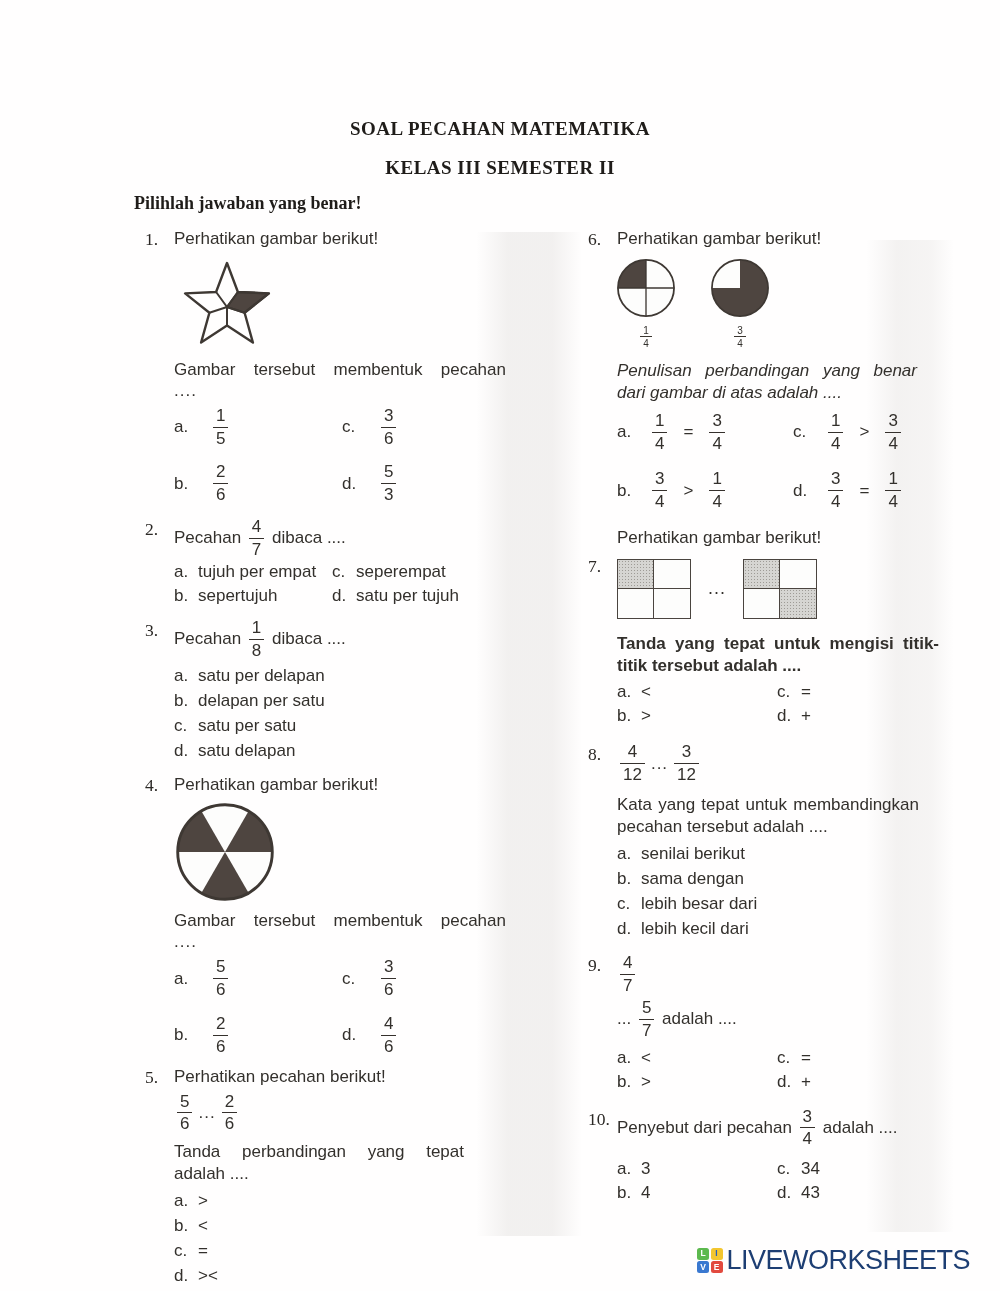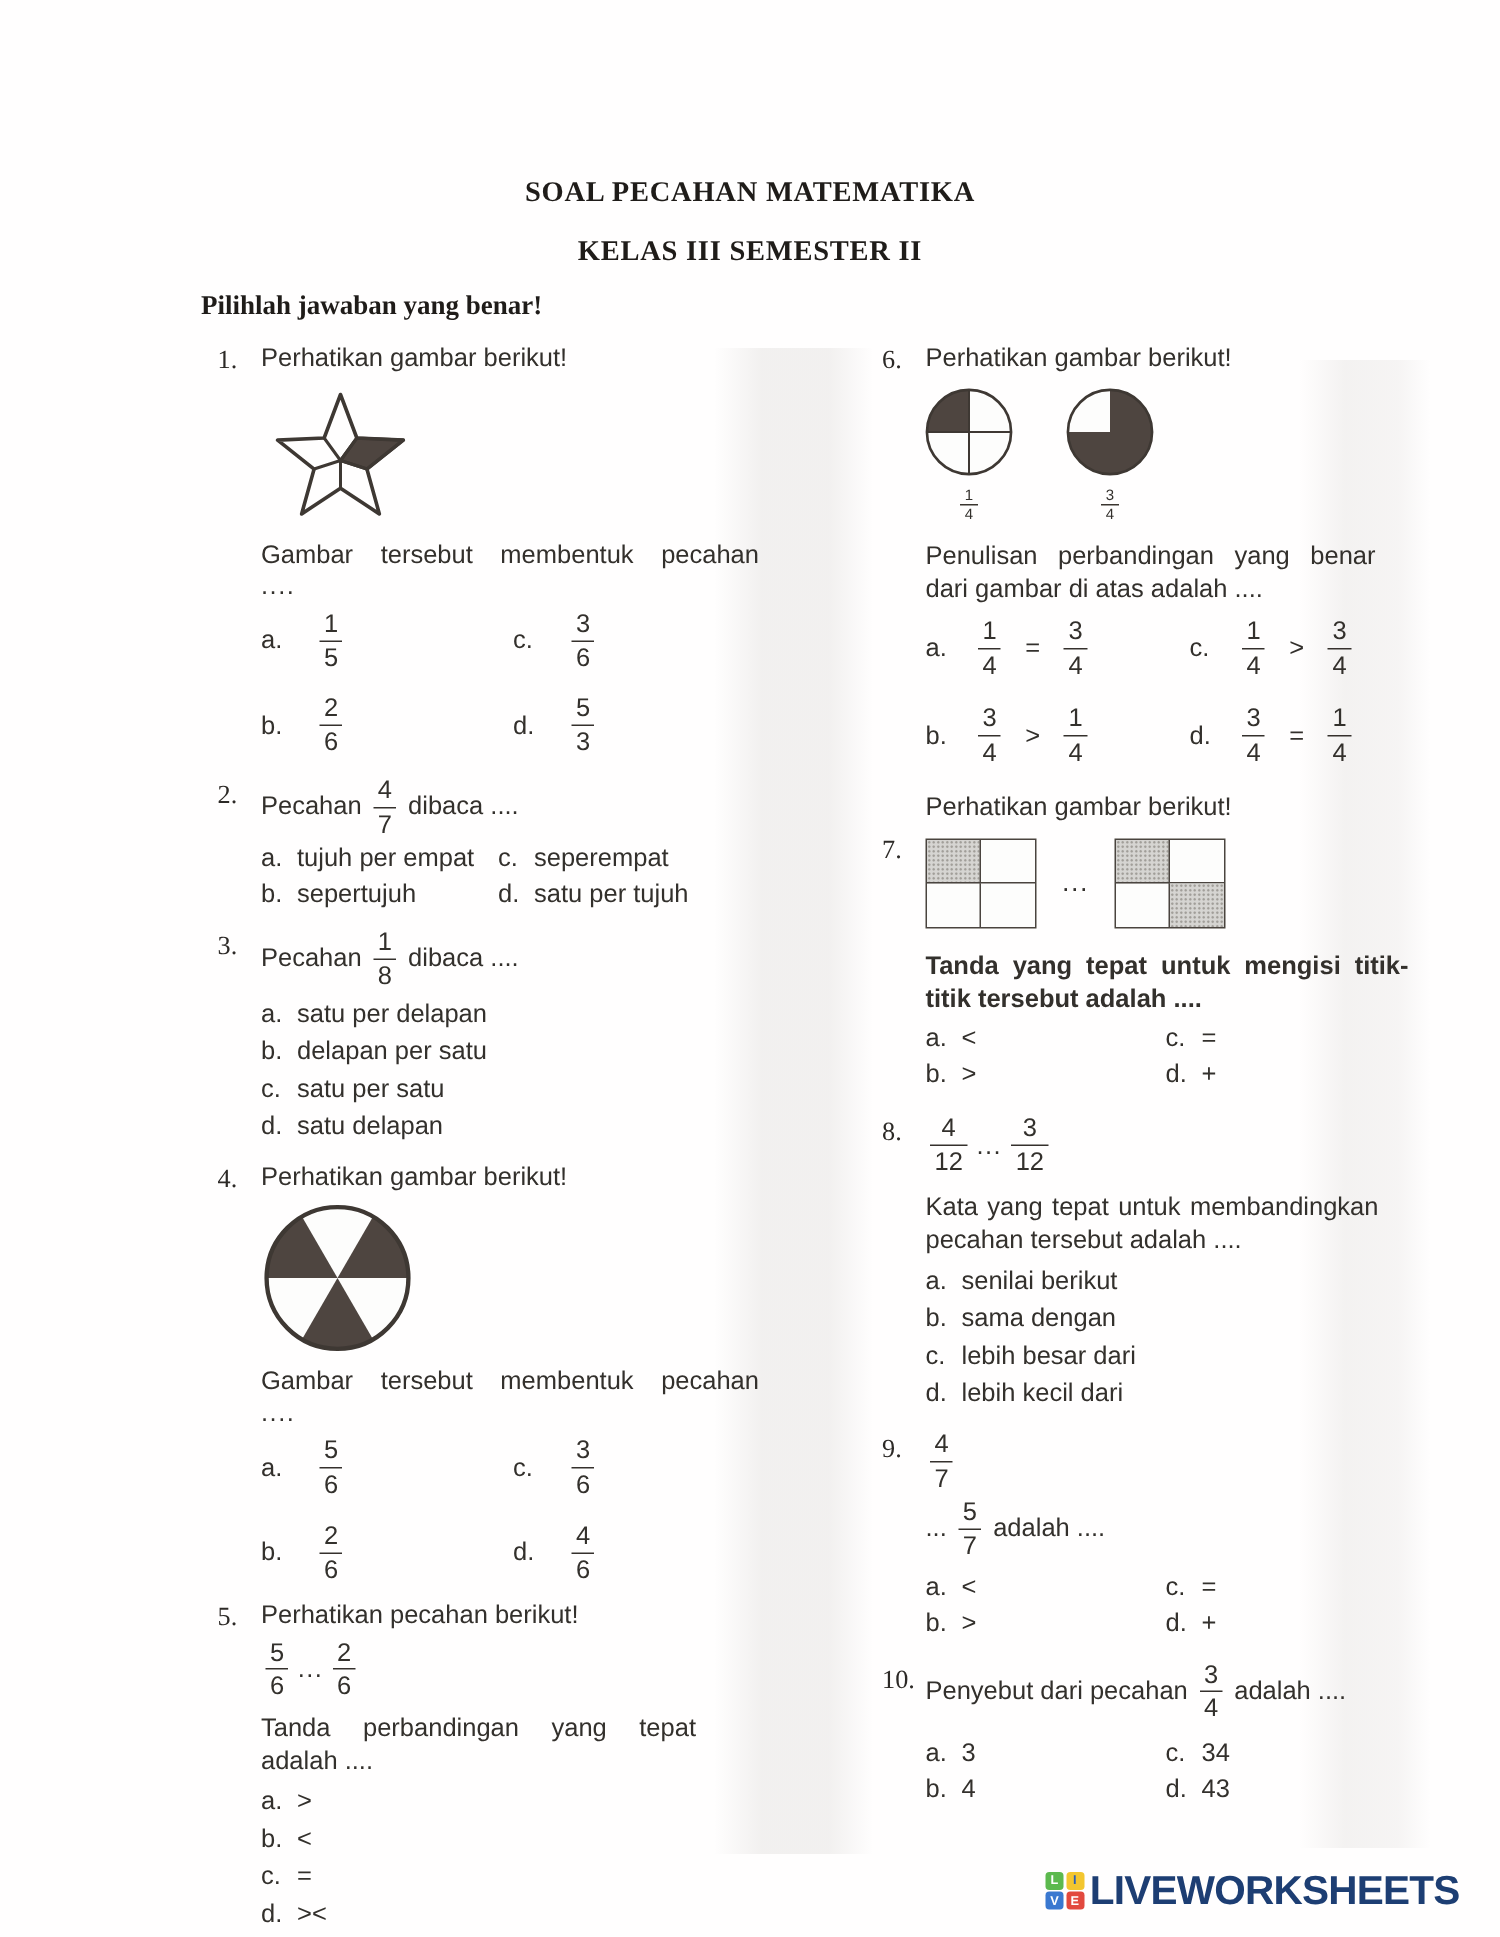--- a/index.html
+++ b/index.html
@@ -28,21 +28,21 @@
   
   .frac{display:inline-block;vertical-align:middle;text-align:center;line-height:1.05;margin:0 3px;}
   .frac .fn{display:block;padding:0 3px 2px;}
   .frac .fd{display:block;border-top:1.7px solid #35302c;padding:2px 3px 0;}
   .sfrac{display:inline-block;text-align:center;font-size:10px;line-height:1.15;}
   .sfrac .fn{display:block;border-bottom:1px solid #3a352f;padding:0 3px;}
   .sfrac .fd{display:block;padding-top:1px;}
   
   .caption{text-align:justify;line-height:22px;}
   .cap-line{text-align:justify;text-align-last:justify;line-height:22px;}
-  .w332{width:332px;} .w290{width:290px;} .w300{width:300px;} .w302{width:302px;} .w322{width:322px;font-weight:bold;} .w330{width:330px;}
+  .w332{width:332px;} .w290{width:290px;} .w300{width:300px;font-style:italic;} .w302{width:302px;} .w322{width:322px;font-weight:bold;} .w330{width:330px;}
   .dotsline{line-height:20px;letter-spacing:1px;}
   
   .olab{display:inline-block;width:24px;flex:0 0 24px;}
   .opt{display:flex;align-items:center;}
   .opts-frac{display:grid;grid-template-columns:168px 1fr;row-gap:16px;margin-top:6px;}
   .opts-frac .opt{gap:12px;align-items:center;}
   .opts-text2{display:grid;grid-template-columns:158px 1fr;row-gap:2px;margin-top:2px;}
   .opts-list .opt{margin-bottom:2px;line-height:23px;}
   .opts-sym .opt{margin-bottom:2px;line-height:23px;}
   .opts-grid2{display:grid;grid-template-columns:160px 1fr;row-gap:2px;margin-top:2px;}
@@ -65,21 +65,21 @@
   .sq-grid .shaded{background-color:#d6d5d2;
     background-image:radial-gradient(#9e9b96 0.7px, rgba(0,0,0,0) 0.9px);background-size:3px 3px;}
   .grid-dots{font-size:18px;letter-spacing:1px;}
   
   .footer{position:absolute;left:697px;top:1247px;}
   .lw-logo{display:flex;align-items:center;gap:4px;text-decoration:none;cursor:pointer;}
   .lw-grid{display:grid;grid-template-columns:12px 12px;grid-auto-rows:12px;gap:1.5px;}
   .lw-sq{border-radius:2.5px;color:#fff;font-size:8.5px;font-weight:bold;
          display:flex;align-items:center;justify-content:center;font-family:"Liberation Sans",sans-serif;}
   .lw-l{background:#5cb94e;} .lw-i{background:#f3c62f;color:#2b5fb8;} .lw-v{background:#3a78d0;} .lw-e{background:#e2493e;}
-  .lw-text{font-size:27px;font-weight:700;color:#1d3e73;letter-spacing:-0.5px;line-height:1;}
+  .lw-text{font-size:27px;font-weight:400;color:#1d3e73;letter-spacing:-0.5px;line-height:1;}
   
   .mb14{margin-bottom:14px;} .mb12{margin-bottom:12px;} .mb10{margin-bottom:10px;} .mb16{margin-bottom:16px;}
   .mt8{margin-top:8px;} .mt10{margin-top:10px;} .mt14{margin-top:14px;} .mt4{margin-top:4px;} .mt6{margin-top:6px;}
 </style>
 </head>
 <body>
 
 <div class="page">
   <div class="band band-mid"></div>
   <div class="band band-right"></div>

